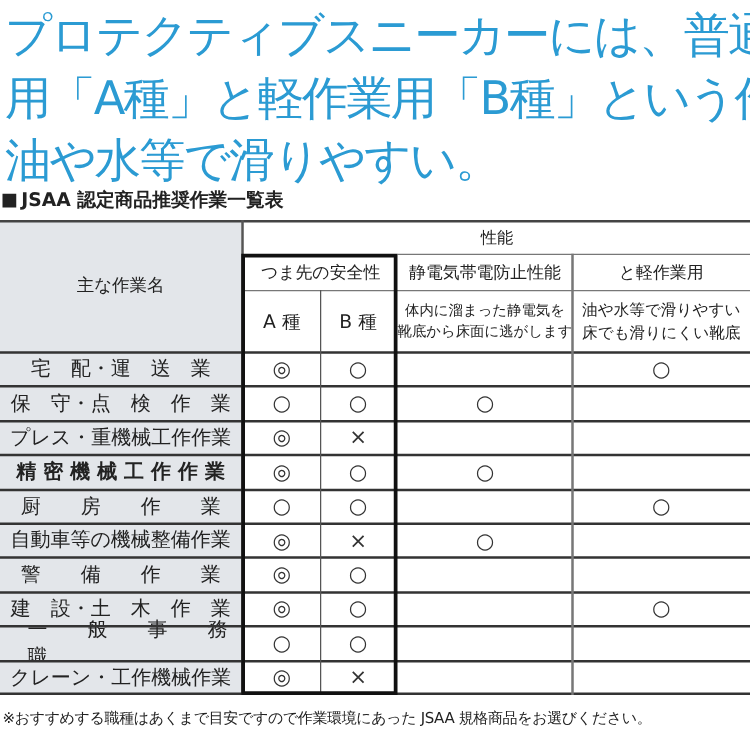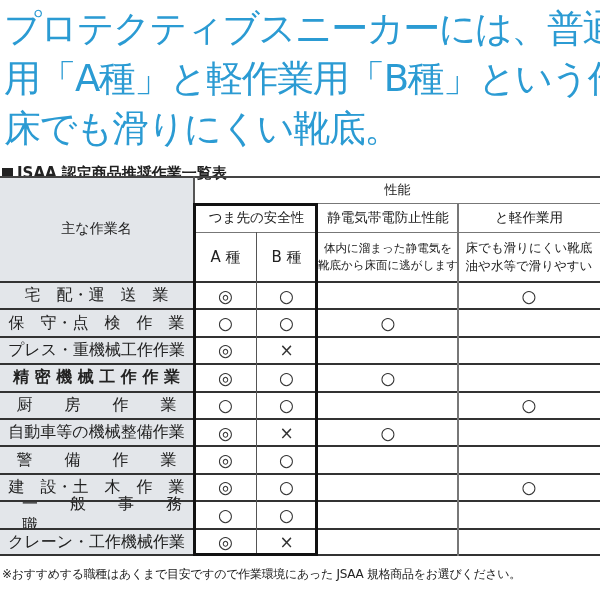--- a/index.html
+++ b/index.html
@@ -1,37 +1,37 @@
 <!DOCTYPE html>
 <html><head>
 <meta charset="utf-8">
 <style>
   html, body { margin:0; padding:0; background:#ffffff; }
   body { width:600px; height:600px; position:relative; overflow:hidden; font-family:"DejaVu Sans", "Liberation Sans", sans-serif; color:#222; }
   .headline { position:absolute; left:4px; top:4px; width:596px; color:#2b9bd3; font-size:37px; line-height:50px; letter-spacing:-1.5px; white-space:nowrap; }
   .headline div { height:50px; }
-  .subhead { position:absolute; left:2px; top:151px; font-size:15px; font-weight:bold; color:#222; white-space:nowrap;margin-top:13px; }
+  .subhead { position:absolute; left:2px; top:151px; font-size:15px; font-weight:bold; color:#222; white-space:nowrap; }
   .subhead .sq { display:inline-block; width:11px; height:11px; background:#222; margin-right:4px; vertical-align:-1px; }
   .tbl { position:absolute; left:0; top:176px; width:600px; height:380px; }
   .cell { position:absolute; box-sizing:border-box; display:flex; align-items:center; justify-content:center; font-size:13px; color:#222; }
   .hline { position:absolute; left:0; height:2px; background:#333; }
   .vline { position:absolute; width:2px; background:#555; }
   .namecol { position:absolute; left:0; width:193px; background:#e3e6ea; }
   .rowname { position:absolute; left:0; width:193px; font-size:16px; display:flex; align-items:center; justify-content:center; letter-spacing:0px; }
   .mark { position:absolute; display:flex; align-items:center; justify-content:center; font-size:17px; color:#333; }
   .thick { position:absolute; left:193px; top:27px; width:125px; height:353px; border:3px solid #111; box-sizing:border-box; }
   .footnote { position:absolute; left:2px; top:566px; font-size:12px; color:#222; white-space:nowrap; letter-spacing:-0.3px; }
 </style>
 </head>
 <body>
 
 <div class="headline">
   <div>プロテクティブスニーカーには、普通作業</div>
   <div>用「A種」と軽作業用「B種」という作業区分</div>
-  <div>床でも滑りにくい靴底。</div>
+  <div>油や水等で滑りやすい。</div>
 </div>
 
 <div class="subhead">
   <span class="sq"></span><span>JSAA 認定商品推奨作業一覧表</span>
 </div>
 
 <div class="tbl">
 
   <div class="namecol" style="top:0;height:106px;"></div>
   <div class="cell" style="left:0;top:0;width:193px;height:106px;font-size:14px;">主な作業名</div>
@@ -40,22 +40,22 @@
   <div class="cell" style="left:195px;top:27px;width:123px;height:29px;font-size:13.5px;">つま先の安全性</div>
   <div class="cell" style="left:195px;top:56px;width:61px;height:50px;font-size:15px;">A 種</div>
   <div class="cell" style="left:256px;top:56px;width:61px;height:50px;font-size:15px;">B 種</div>
   <div class="cell" style="left:318px;top:27px;width:140px;height:29px;font-size:13.5px;">静電気帯電防止性能</div>
   <div class="cell" style="left:458px;top:27px;width:142px;height:29px;font-size:13.5px;">と軽作業用</div>
   <div class="cell" style="left:318px;top:56px;width:140px;height:50px;flex-direction:column;font-size:11.5px;line-height:17px;">
     <span>体内に溜まった静電気を</span>
     <span>靴底から床面に逃がします</span>
   </div>
   <div class="cell" style="left:458px;top:56px;width:142px;height:50px;flex-direction:column;font-size:12.5px;line-height:18px;">
+    <span>油や水等で滑りやすい</span>
     <span>床でも滑りにくい靴底</span>
-    <span>油や水等で滑りやすい</span>
   </div>
 
   <div id="rows">
       <div class="namecol" style="top:106px;height:27.4px;"></div>
       <div class="rowname" style="top:106px;height:27.4px;">宅　配・運　送　業</div>
       <div class="mark" style="left:195px;top:106px;width:61px;height:27.4px;">◎</div>
       <div class="mark" style="left:256px;top:106px;width:61px;height:27.4px;">○</div>
       <div class="mark" style="left:318px;top:106px;width:140px;height:27.4px;"></div>
       <div class="mark" style="left:458px;top:106px;width:142px;height:27.4px;">○</div>
       <div class="hline" style="top:105px;width:600px;"></div>

